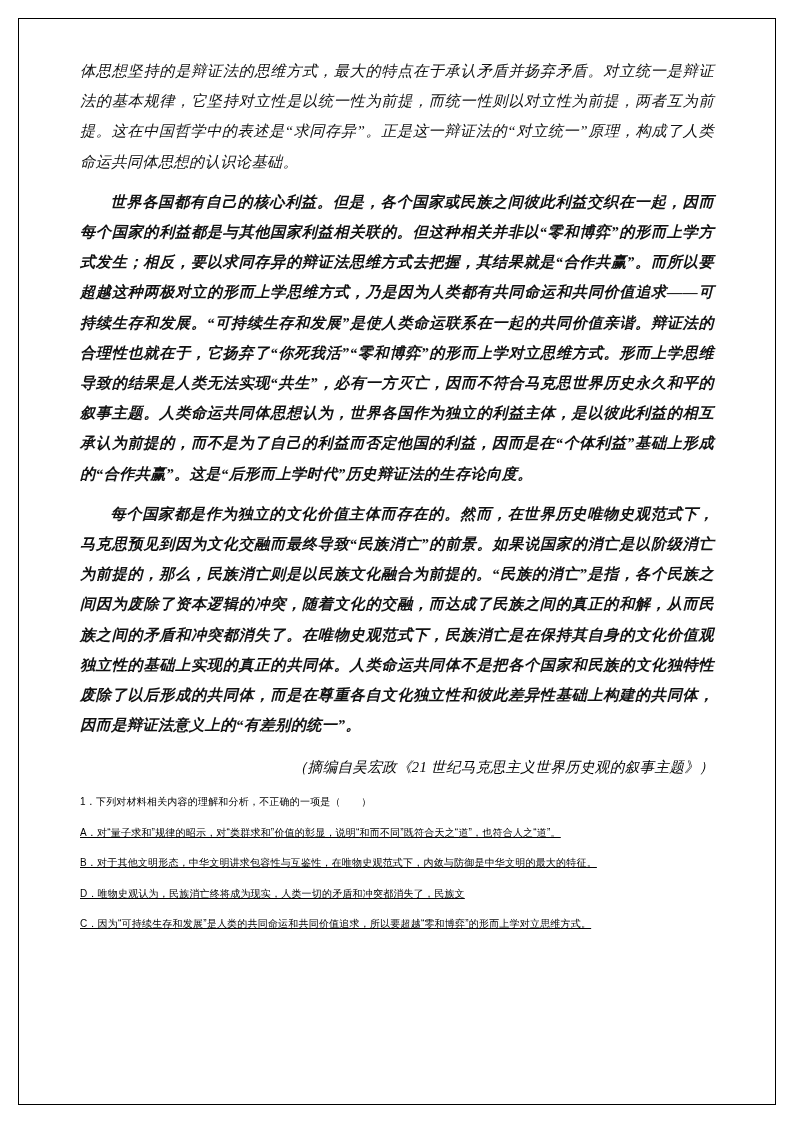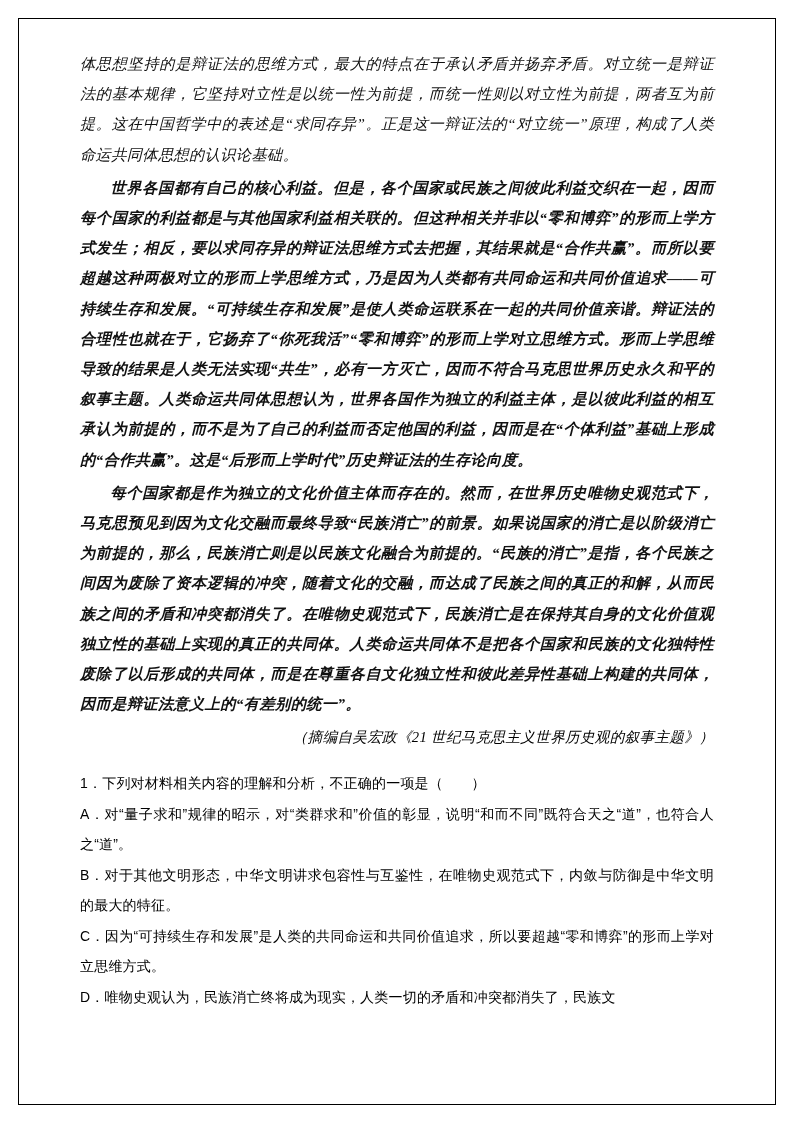--- a/index.html
+++ b/index.html
@@ -43,54 +43,55 @@
     font-family: "Liberation Serif", "DejaVu Serif", serif;
     font-style: italic;
     font-size: 15.2px;
     line-height: 30.2px;
     text-align: justify;
     text-justify: inter-ideograph;
     letter-spacing: 0.4px;
     color: #111;
   }
   .passage p {
-    margin: 3px 0 0 0;
+    margin: 10px 0 0 0;
   }
   .passage p.indent {
     text-indent: 2em;
     font-weight: bold;
   }
   .source {
     font-family: "Liberation Serif", "DejaVu Serif", serif;
     font-style: italic;
     font-size: 14.6px;
     line-height: 30px;
     text-align: right;
     letter-spacing: 0.3px;
-    margin-top: 3px;
+    margin-top: 12px;
   }
   .questions {
     font-family: "Liberation Sans", "DejaVu Sans", sans-serif;
     font-style: normal;
-    font-size: 14px;
+    font-size: 10px;
     line-height: 30.5px;
     text-align: justify;
     text-justify: inter-ideograph;
     letter-spacing: 0.2px;
-    margin-top: 16px;
+    margin-top: 5px;
     color: #000;
   }
   .questions p {
     margin: 0;
   }
   .q-stem {
     font-family: "Liberation Sans", "DejaVu Sans", sans-serif;
   }
   .opt {
     font-family: "Liberation Sans", "DejaVu Sans", sans-serif;
+    text-decoration: underline;
   }
 </style>
 </head>
 <body>
 
 <div class="page">
   <div class="border-frame"></div>
 
   <div class="content">
 
@@ -99,18 +100,18 @@
       <p class="indent">世界各国都有自己的核心利益。但是，各个国家或民族之间彼此利益交织在一起，因而每个国家的利益都是与其他国家利益相关联的。但这种相关并非以“零和博弈”的形而上学方式发生；相反，要以求同存异的辩证法思维方式去把握，其结果就是“合作共赢”。而所以要超越这种两极对立的形而上学思维方式，乃是因为人类都有共同命运和共同价值追求——可持续生存和发展。“可持续生存和发展”是使人类命运联系在一起的共同价值亲谐。辩证法的合理性也就在于，它扬弃了“你死我活”“零和博弈”的形而上学对立思维方式。形而上学思维导致的结果是人类无法实现“共生”，必有一方灭亡，因而不符合马克思世界历史永久和平的叙事主题。人类命运共同体思想认为，世界各国作为独立的利益主体，是以彼此利益的相互承认为前提的，而不是为了自己的利益而否定他国的利益，因而是在“个体利益”基础上形成的“合作共赢”。这是“后形而上学时代”历史辩证法的生存论向度。</p>
       <p class="indent">每个国家都是作为独立的文化价值主体而存在的。然而，在世界历史唯物史观范式下，马克思预见到因为文化交融而最终导致“民族消亡”的前景。如果说国家的消亡是以阶级消亡为前提的，那么，民族消亡则是以民族文化融合为前提的。“民族的消亡”是指，各个民族之间因为废除了资本逻辑的冲突，随着文化的交融，而达成了民族之间的真正的和解，从而民族之间的矛盾和冲突都消失了。在唯物史观范式下，民族消亡是在保持其自身的文化价值观独立性的基础上实现的真正的共同体。人类命运共同体不是把各个国家和民族的文化独特性废除了以后形成的共同体，而是在尊重各自文化独立性和彼此差异性基础上构建的共同体，因而是辩证法意义上的“有差别的统一”。</p>
     </div>
 
     <div class="source">（摘编自吴宏政《21 世纪马克思主义世界历史观的叙事主题》）</div>
 
     <div class="questions">
       <p class="q-stem">1．下列对材料相关内容的理解和分析，不正确的一项是（　　）</p>
       <p class="opt">A．对“量子求和”规律的昭示，对“类群求和”价值的彰显，说明“和而不同”既符合天之“道”，也符合人之“道”。</p>
       <p class="opt">B．对于其他文明形态，中华文明讲求包容性与互鉴性，在唯物史观范式下，内敛与防御是中华文明的最大的特征。</p>
+      <p class="opt">D．唯物史观认为，民族消亡终将成为现实，人类一切的矛盾和冲突都消失了，民族文</p>
       <p class="opt">C．因为“可持续生存和发展”是人类的共同命运和共同价值追求，所以要超越“零和博弈”的形而上学对立思维方式。</p>
-      <p class="opt">D．唯物史观认为，民族消亡终将成为现实，人类一切的矛盾和冲突都消失了，民族文</p>
     </div>
 
   </div>
 </div>
 
 </body></html>

